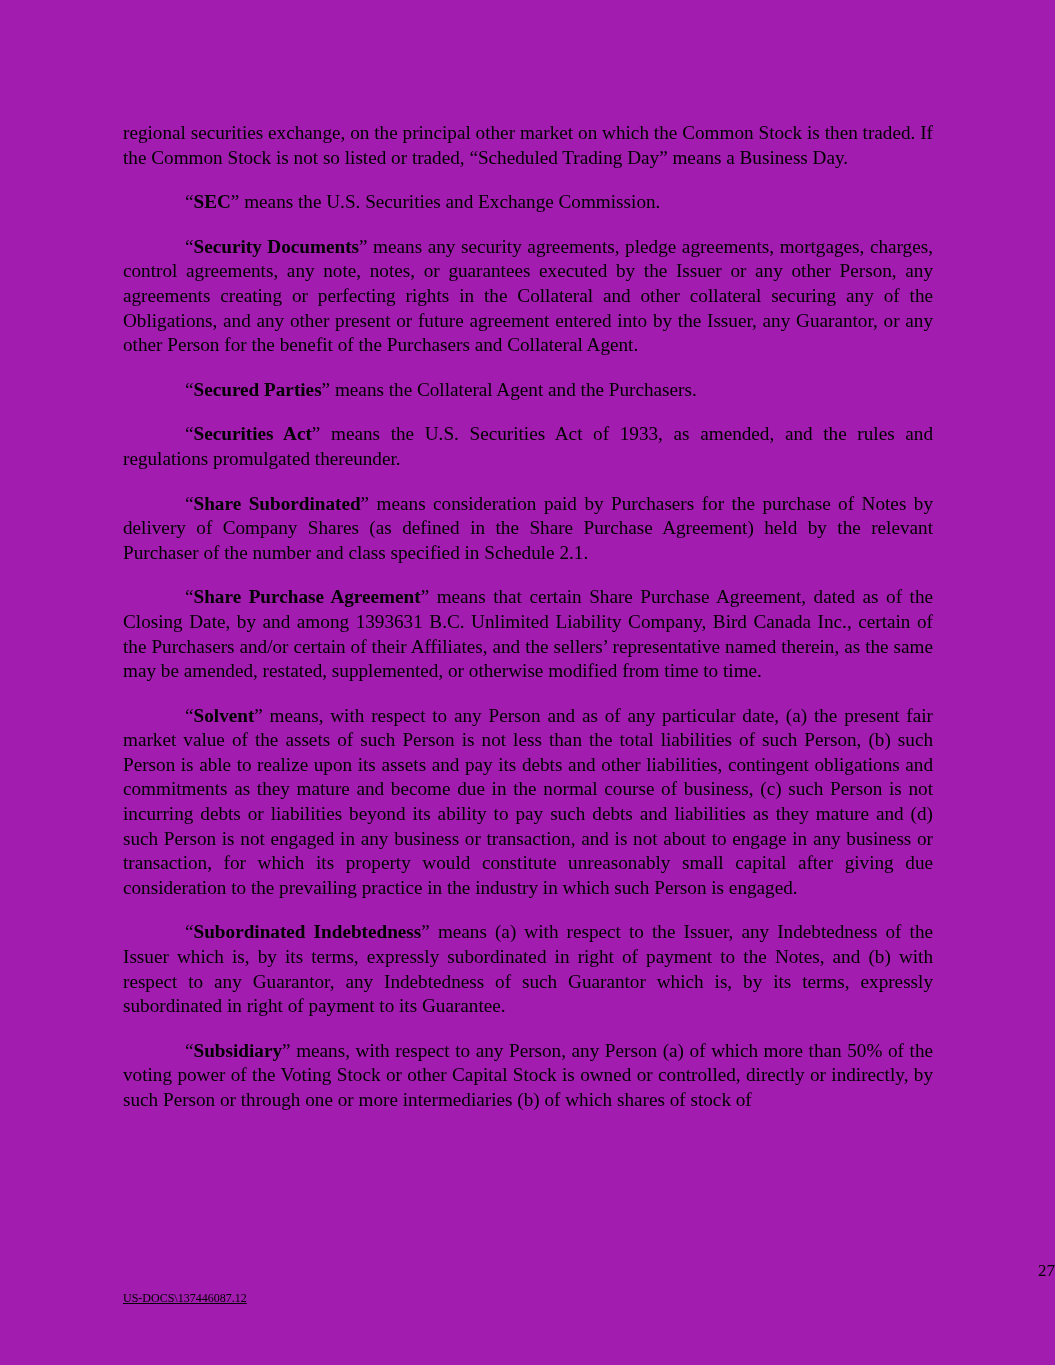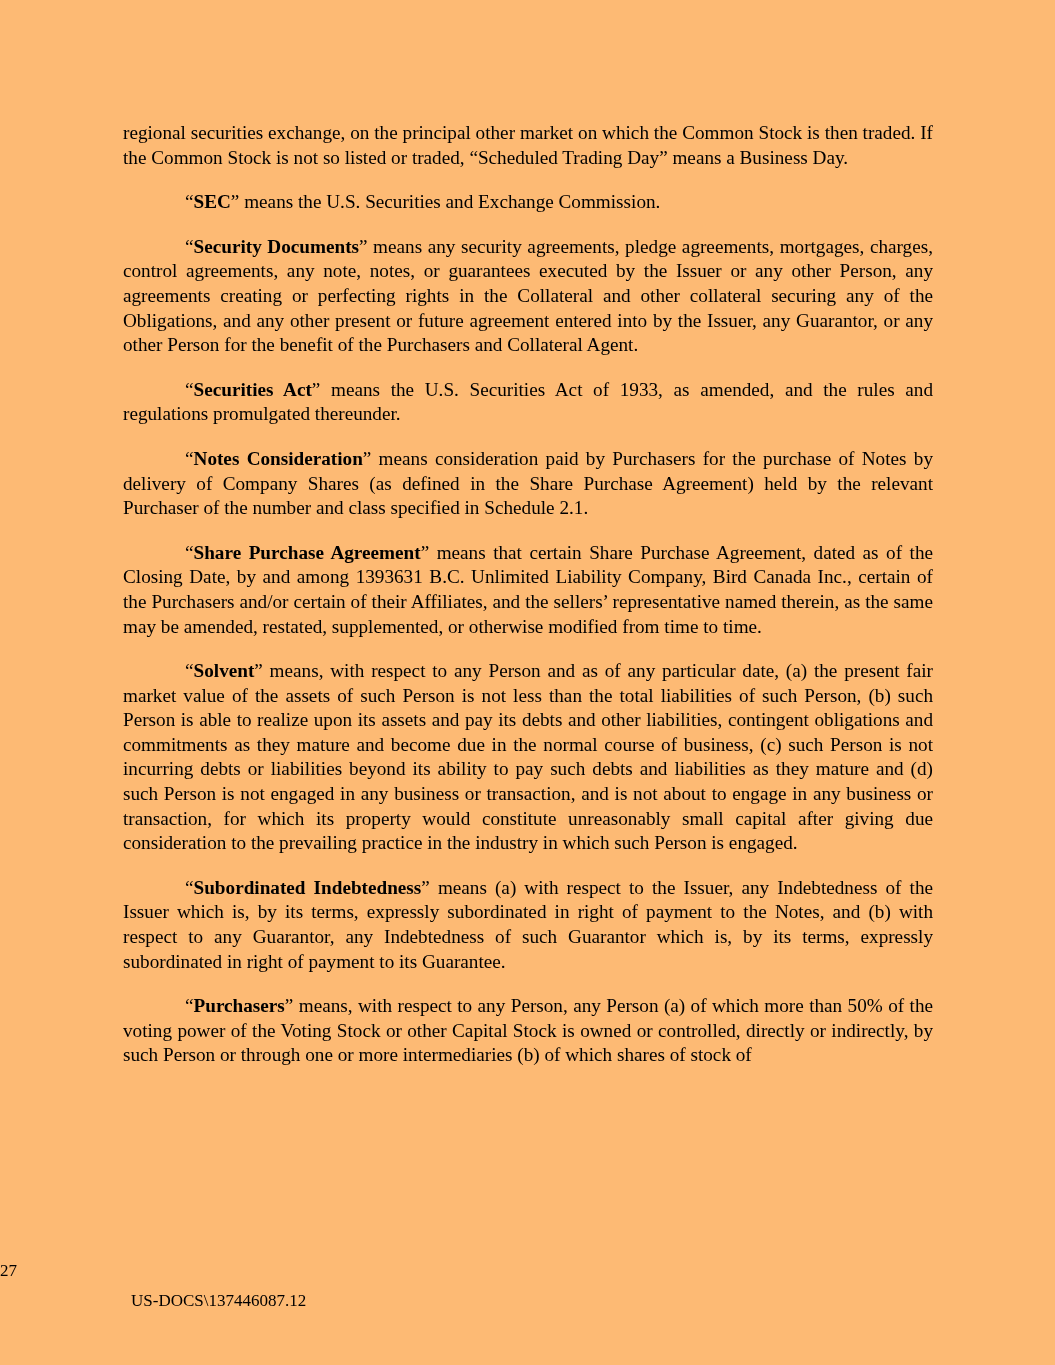--- a/index.html
+++ b/index.html
@@ -8,73 +8,75 @@
     height: 1365px;
     background: #ffffff;
     color: #000000;
     font-family: "Liberation Serif", "DejaVu Serif", serif;
   }
   .page {
     position: relative;
     width: 1055px;
     height: 1365px;
     overflow: hidden;
-    background: #fdba74;
+    background: #a21caf;
   }
   .content {
     position: absolute;
     left: 123px;
     top: 121px;
     width: 810px;
     font-size: 19.2px;
     line-height: 24.6px;
     text-align: justify;
   }
   .para { margin: 0 0 20px 0; }
   .indent { text-indent: 62px; }
   .term { font-weight: bold; }
   .xref { }
   .footer-page-number {
     position: absolute;
     top: 1261px;
     left: 0;
     width: 100%;
-    text-align: left;
+    text-align: right;
     font-size: 17px;
   }
   .footer-doc-id {
     position: absolute;
     top: 1291px;
-    left: 131px;
-    font-size: 17px;
+    left: 123px;
+    font-size: 12px;
+    text-decoration: underline;
   }
 </style>
 </head>
 <body>
 
 <div class="page">
   <div class="content">
 
     <p class="para">regional securities exchange, on the principal other market on which the Common Stock is then traded. If the Common Stock is not so listed or traded, “Scheduled Trading Day” means a Business Day.</p>
 
     <p class="para indent"><span>“</span><span class="term">SEC</span><span>” means the U.S. Securities and Exchange Commission.</span></p>
 
     <p class="para indent"><span>“</span><span class="term">Security Documents</span><span>” means any security agreements, pledge agreements, mortgages, charges, control agreements, any note, notes, or guarantees executed by the Issuer or any other Person, any agreements creating or perfecting rights in the Collateral and other collateral securing any of the Obligations, and any other present or future agreement entered into by the Issuer, any Guarantor, or any other Person for the benefit of the Purchasers and Collateral Agent.</span></p>
 
+    <p class="para indent"><span>“</span><span class="term">Secured Parties</span><span>” means the Collateral Agent and the Purchasers.</span></p>
 
     <p class="para indent"><span>“</span><span class="term">Securities Act</span><span>” means the U.S. Securities Act of 1933, as amended, and the rules and regulations promulgated thereunder.</span></p>
 
-    <p class="para indent"><span>“</span><span class="term">Notes Consideration</span><span>” means consideration paid by Purchasers for the purchase of Notes by delivery of Company Shares (as defined in the Share Purchase Agreement) held by the relevant Purchaser of the number and class specified in </span><span class="xref">Schedule 2.1</span><span>.</span></p>
+    <p class="para indent"><span>“</span><span class="term">Share Subordinated</span><span>” means consideration paid by Purchasers for the purchase of Notes by delivery of Company Shares (as defined in the Share Purchase Agreement) held by the relevant Purchaser of the number and class specified in </span><span class="xref">Schedule 2.1</span><span>.</span></p>
 
     <p class="para indent"><span>“</span><span class="term">Share Purchase Agreement</span><span>” means that certain Share Purchase Agreement, dated as of the Closing Date, by and among 1393631 B.C. Unlimited Liability Company, Bird Canada Inc., certain of the Purchasers and/or certain of their Affiliates, and the sellers’ representative named therein, as the same may be amended, restated, supplemented, or otherwise modified from time to time.</span></p>
 
     <p class="para indent"><span>“</span><span class="term">Solvent</span><span>” means, with respect to any Person and as of any particular date, (a) the present fair market value of the assets of such Person is not less than the total liabilities of such Person, (b) such Person is able to realize upon its assets and pay its debts and other liabilities, contingent obligations and commitments as they mature and become due in the normal course of business, (c) such Person is not incurring debts or liabilities beyond its ability to pay such debts and liabilities as they mature and (d) such Person is not engaged in any business or transaction, and is not about to engage in any business or transaction, for which its property would constitute unreasonably small capital after giving due consideration to the prevailing practice in the industry in which such Person is engaged.</span></p>
 
 
     <p class="para indent"><span>“</span><span class="term">Subordinated Indebtedness</span><span>” means (a) with respect to the Issuer, any Indebtedness of the Issuer which is, by its terms, expressly subordinated in right of payment to the Notes, and (b) with respect to any Guarantor, any Indebtedness of such Guarantor which is, by its terms, expressly subordinated in right of payment to its Guarantee.</span></p>
 
-    <p class="para indent"><span>“</span><span class="term">Purchasers</span><span>” means, with respect to any Person, any Person (a) of which more than 50% of the voting power of the Voting Stock or other Capital Stock is owned or controlled, directly or indirectly, by such Person or through one or more intermediaries (b) of which shares of stock of</span></p>
+    <p class="para indent"><span>“</span><span class="term">Subsidiary</span><span>” means, with respect to any Person, any Person (a) of which more than 50% of the voting power of the Voting Stock or other Capital Stock is owned or controlled, directly or indirectly, by such Person or through one or more intermediaries (b) of which shares of stock of</span></p>
 
   </div>
 
   <div class="footer-page-number">27</div>
   <div class="footer-doc-id">US-DOCS\137446087.12</div>
 </div>
 
 </body></html>

